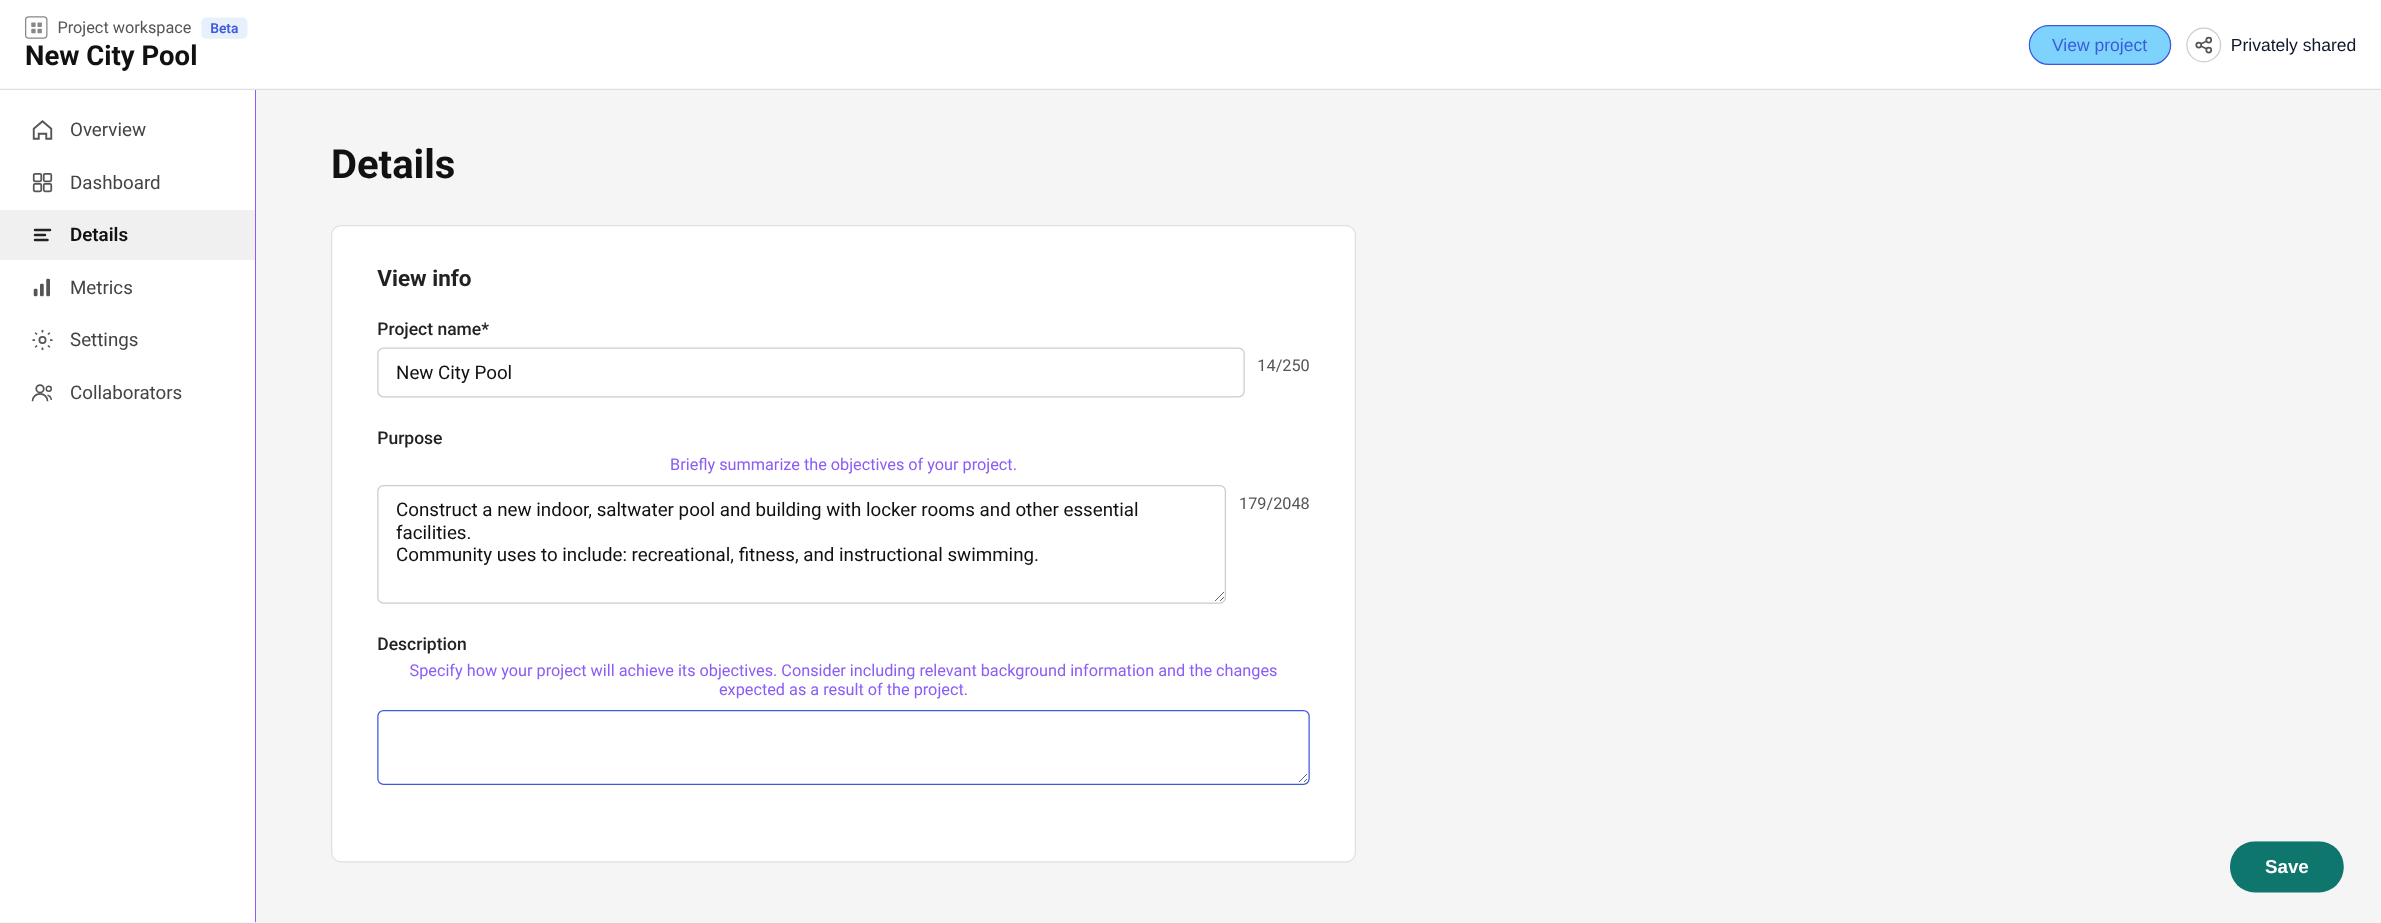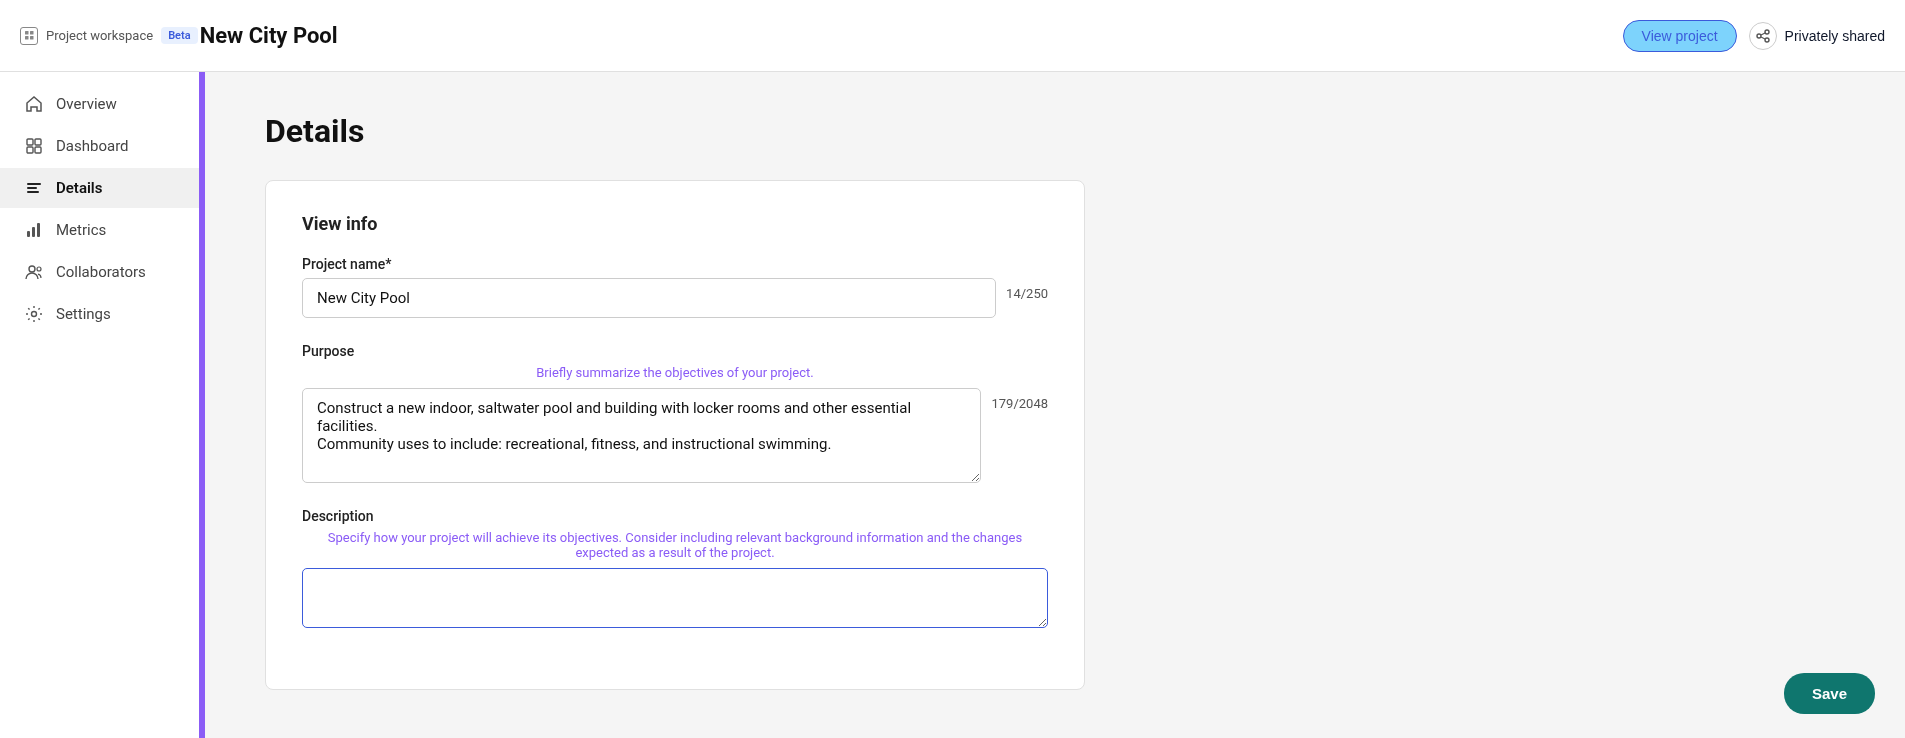--- a/index.html
+++ b/index.html
@@ -9,21 +9,21 @@
     .header {
       background: #fff;
       border-bottom: 1px solid #e0e0e0;
       padding: 0 20px;
       height: 72px;
       display: flex;
       align-items: center;
       justify-content: space-between;
       flex-shrink: 0;
     }
-    .header-left { display: flex; gap: 2px; }
+    .header-left { display: flex; flex-direction: column; gap: 2px; }
     .header-workspace { display: flex; align-items: center; gap: 8px; font-size: 13px; color: #555; }
     .workspace-icon { width: 18px; height: 18px; border: 1.5px solid #888; border-radius: 3px; display: inline-flex; align-items: center; justify-content: center; }
     .beta-badge {
       background: #e8f0fe;
       color: #3b5bdb;
       font-size: 11px;
       font-weight: 600;
       padding: 2px 7px;
       border-radius: 4px;
     }
@@ -46,21 +46,21 @@
     }
     .share-icon { width: 28px; height: 28px; border-radius: 50%; border: 1.5px solid #ccc; display: flex; align-items: center; justify-content: center; }
 
     
     .body-layout { display: flex; flex: 1; overflow: hidden; }
 
     
     .sidebar {
       width: 205px;
       background: #fff;
-      border-right: 6px solid #8b5cf6;
+      border-right: 1px solid #8b5cf6;
       padding: 12px 0;
       flex-shrink: 0;
       display: flex;
       flex-direction: column;
       gap: 2px;
     }
     .sidebar-item {
       display: flex; align-items: center; gap: 12px;
       padding: 10px 24px;
       font-size: 15px;
@@ -217,37 +217,37 @@
           <rect x="7" y="6" width="3" height="10" rx="1" fill="#555"></rect>
           <rect x="12" y="2" width="3" height="14" rx="1" fill="#555"></rect>
         </svg>
       </span>
       <span>Metrics</span>
     </div>
 
     <div class="sidebar-item">
       <span class="sidebar-icon">
         <svg width="18" height="18" viewBox="0 0 18 18" fill="none">
+          <circle cx="9" cy="9" r="2.5" stroke="#555" stroke-width="1.4" fill="none"></circle>
+          <path d="M9 1v2M9 15v2M1 9h2M15 9h2M3.2 3.2l1.4 1.4M13.4 13.4l1.4 1.4M3.2 14.8l1.4-1.4M13.4 4.6l1.4-1.4" stroke="#555" stroke-width="1.4"></path>
+        </svg>
+      </span>
+      <span>Settings</span>
+    </div>
+
+    <div class="sidebar-item">
+      <span class="sidebar-icon">
+        <svg width="18" height="18" viewBox="0 0 18 18" fill="none">
           <circle cx="7" cy="6" r="3" stroke="#555" stroke-width="1.4" fill="none"></circle>
           <path d="M1 16c0-3.3 2.7-6 6-6s6 2.7 6 6" stroke="#555" stroke-width="1.4" fill="none"></path>
           <circle cx="14" cy="6" r="2" stroke="#555" stroke-width="1.2" fill="none"></circle>
           <path d="M13 11.2c1.7.4 3 1.9 3 3.8" stroke="#555" stroke-width="1.2" fill="none"></path>
         </svg>
       </span>
       <span>Collaborators</span>
-    </div>
-
-    <div class="sidebar-item">
-      <span class="sidebar-icon">
-        <svg width="18" height="18" viewBox="0 0 18 18" fill="none">
-          <circle cx="9" cy="9" r="2.5" stroke="#555" stroke-width="1.4" fill="none"></circle>
-          <path d="M9 1v2M9 15v2M1 9h2M15 9h2M3.2 3.2l1.4 1.4M13.4 13.4l1.4 1.4M3.2 14.8l1.4-1.4M13.4 4.6l1.4-1.4" stroke="#555" stroke-width="1.4"></path>
-        </svg>
-      </span>
-      <span>Settings</span>
     </div>
   </nav>
 
   <main class="main-content">
     <h1 class="page-title">Details</h1>
 
     <div class="card">
       <div class="section-title">View info</div>
 
       <div class="field-group">

